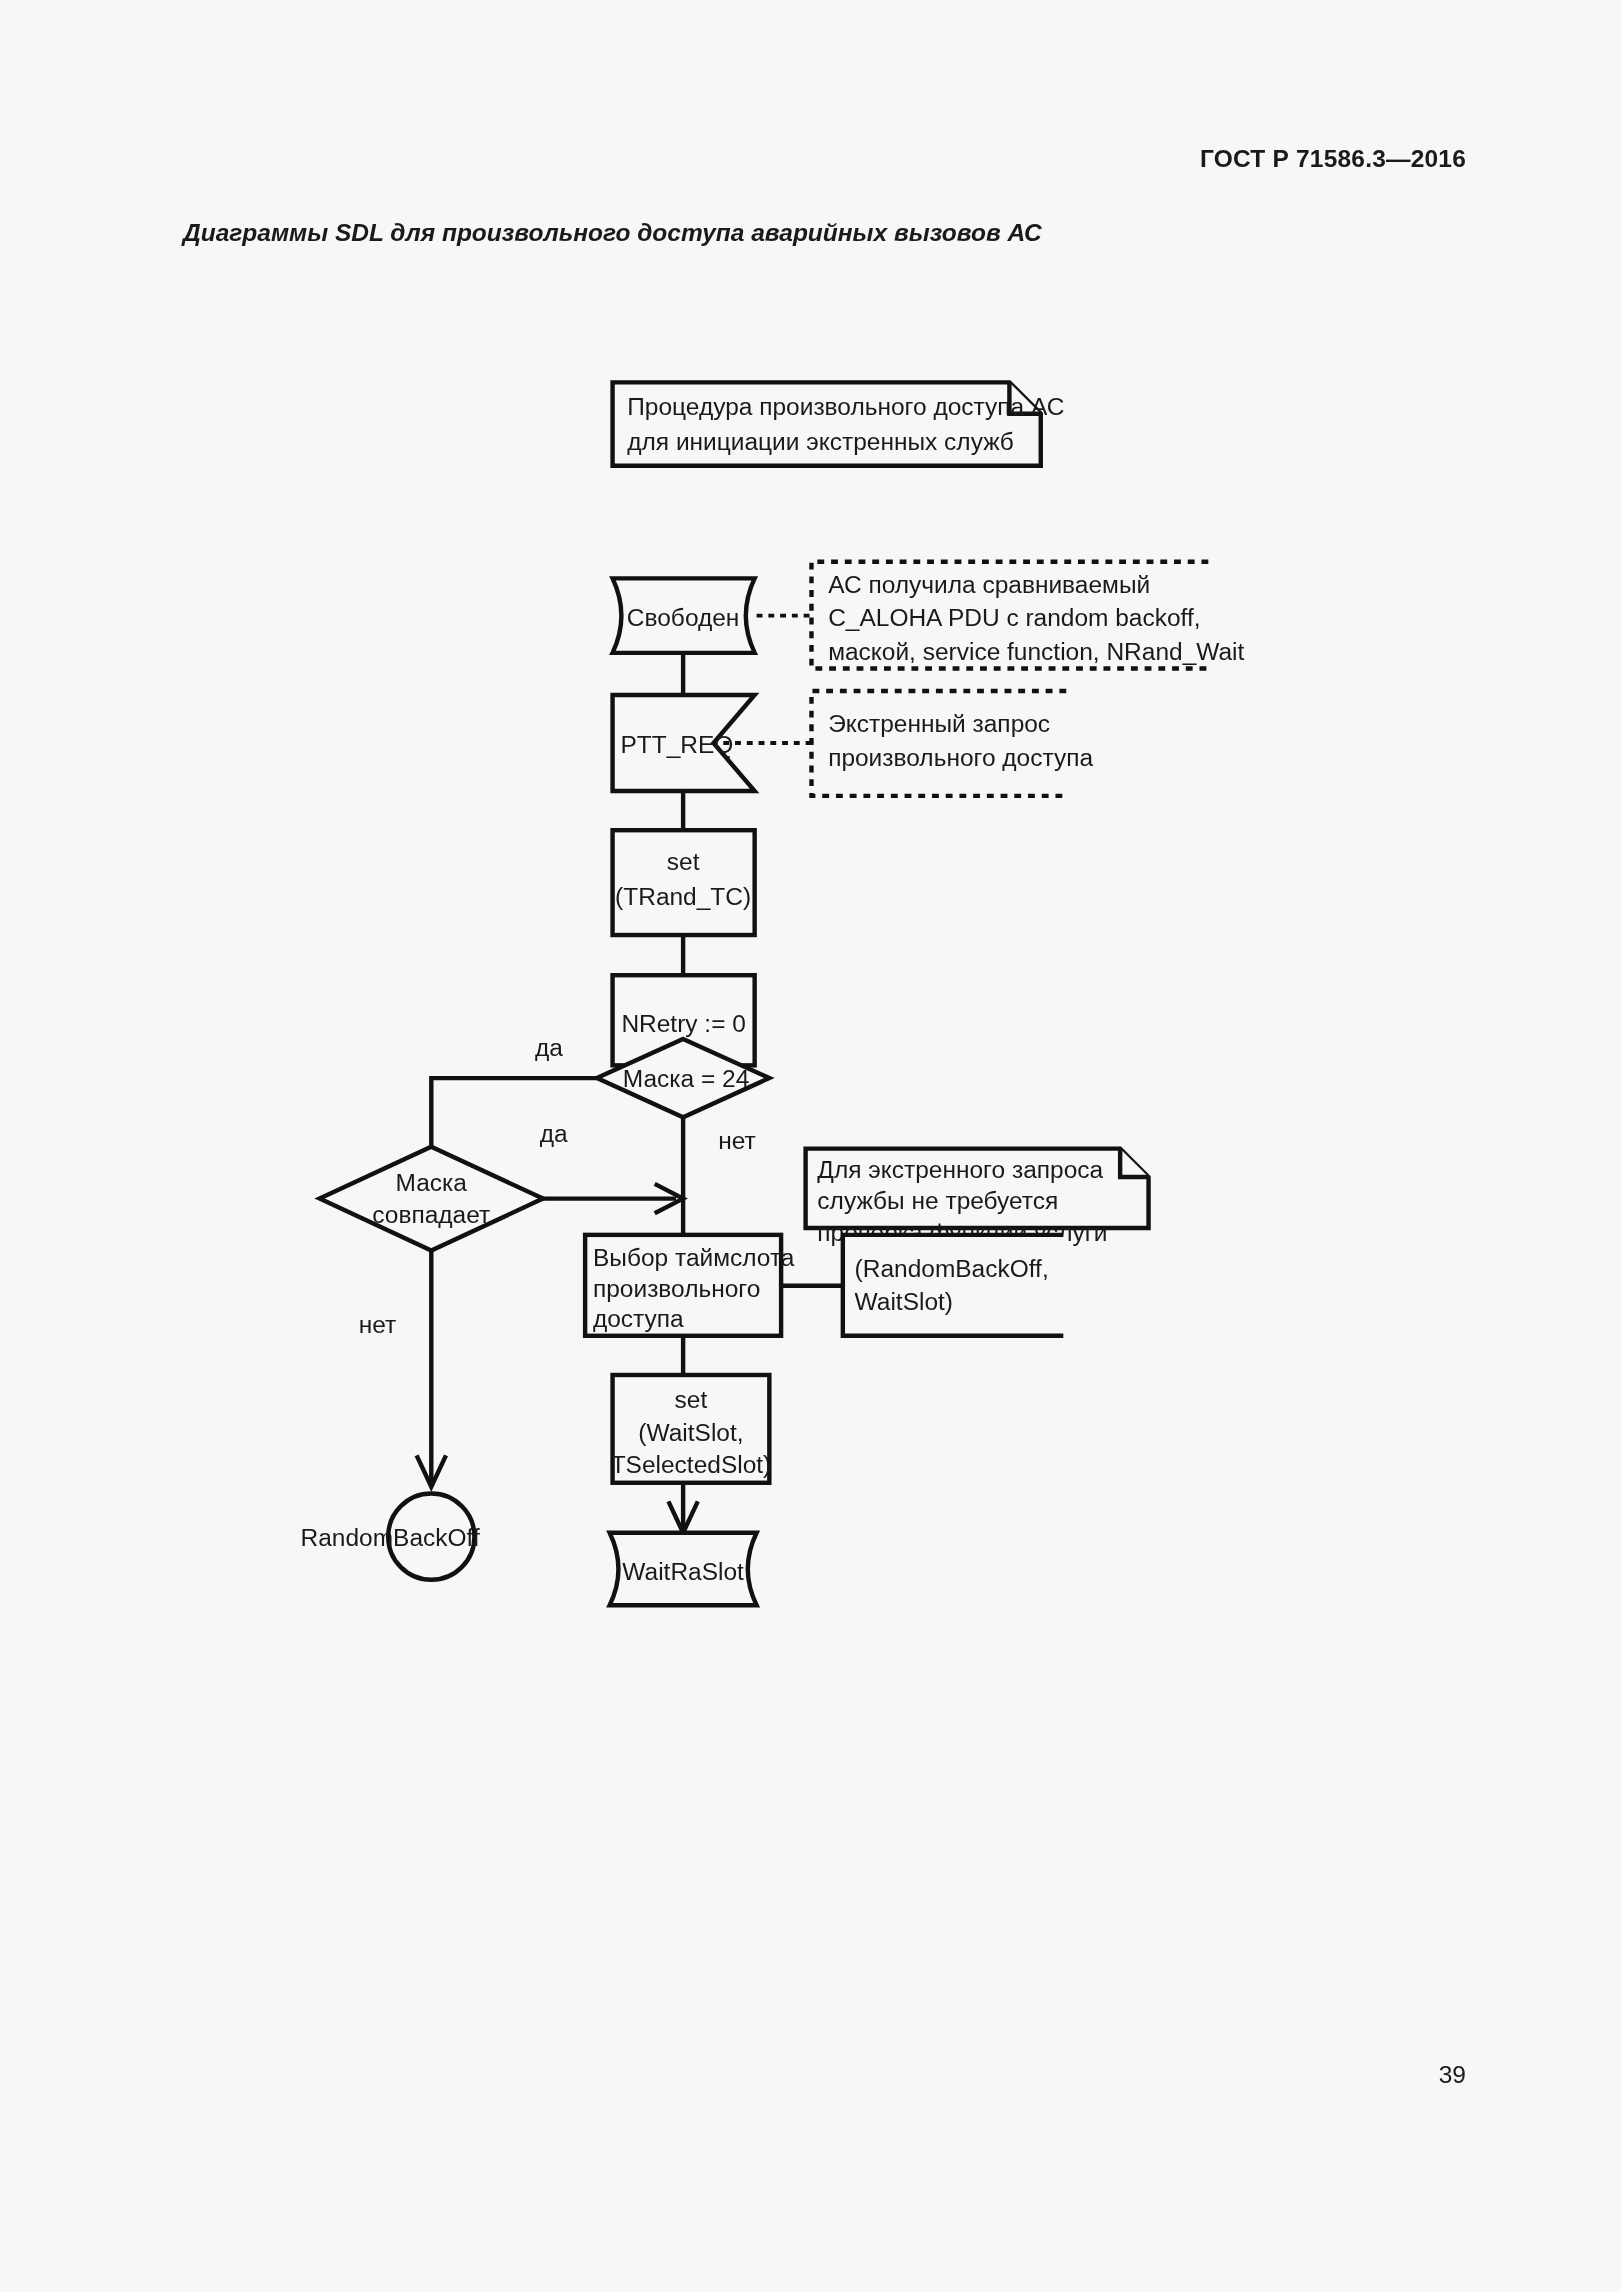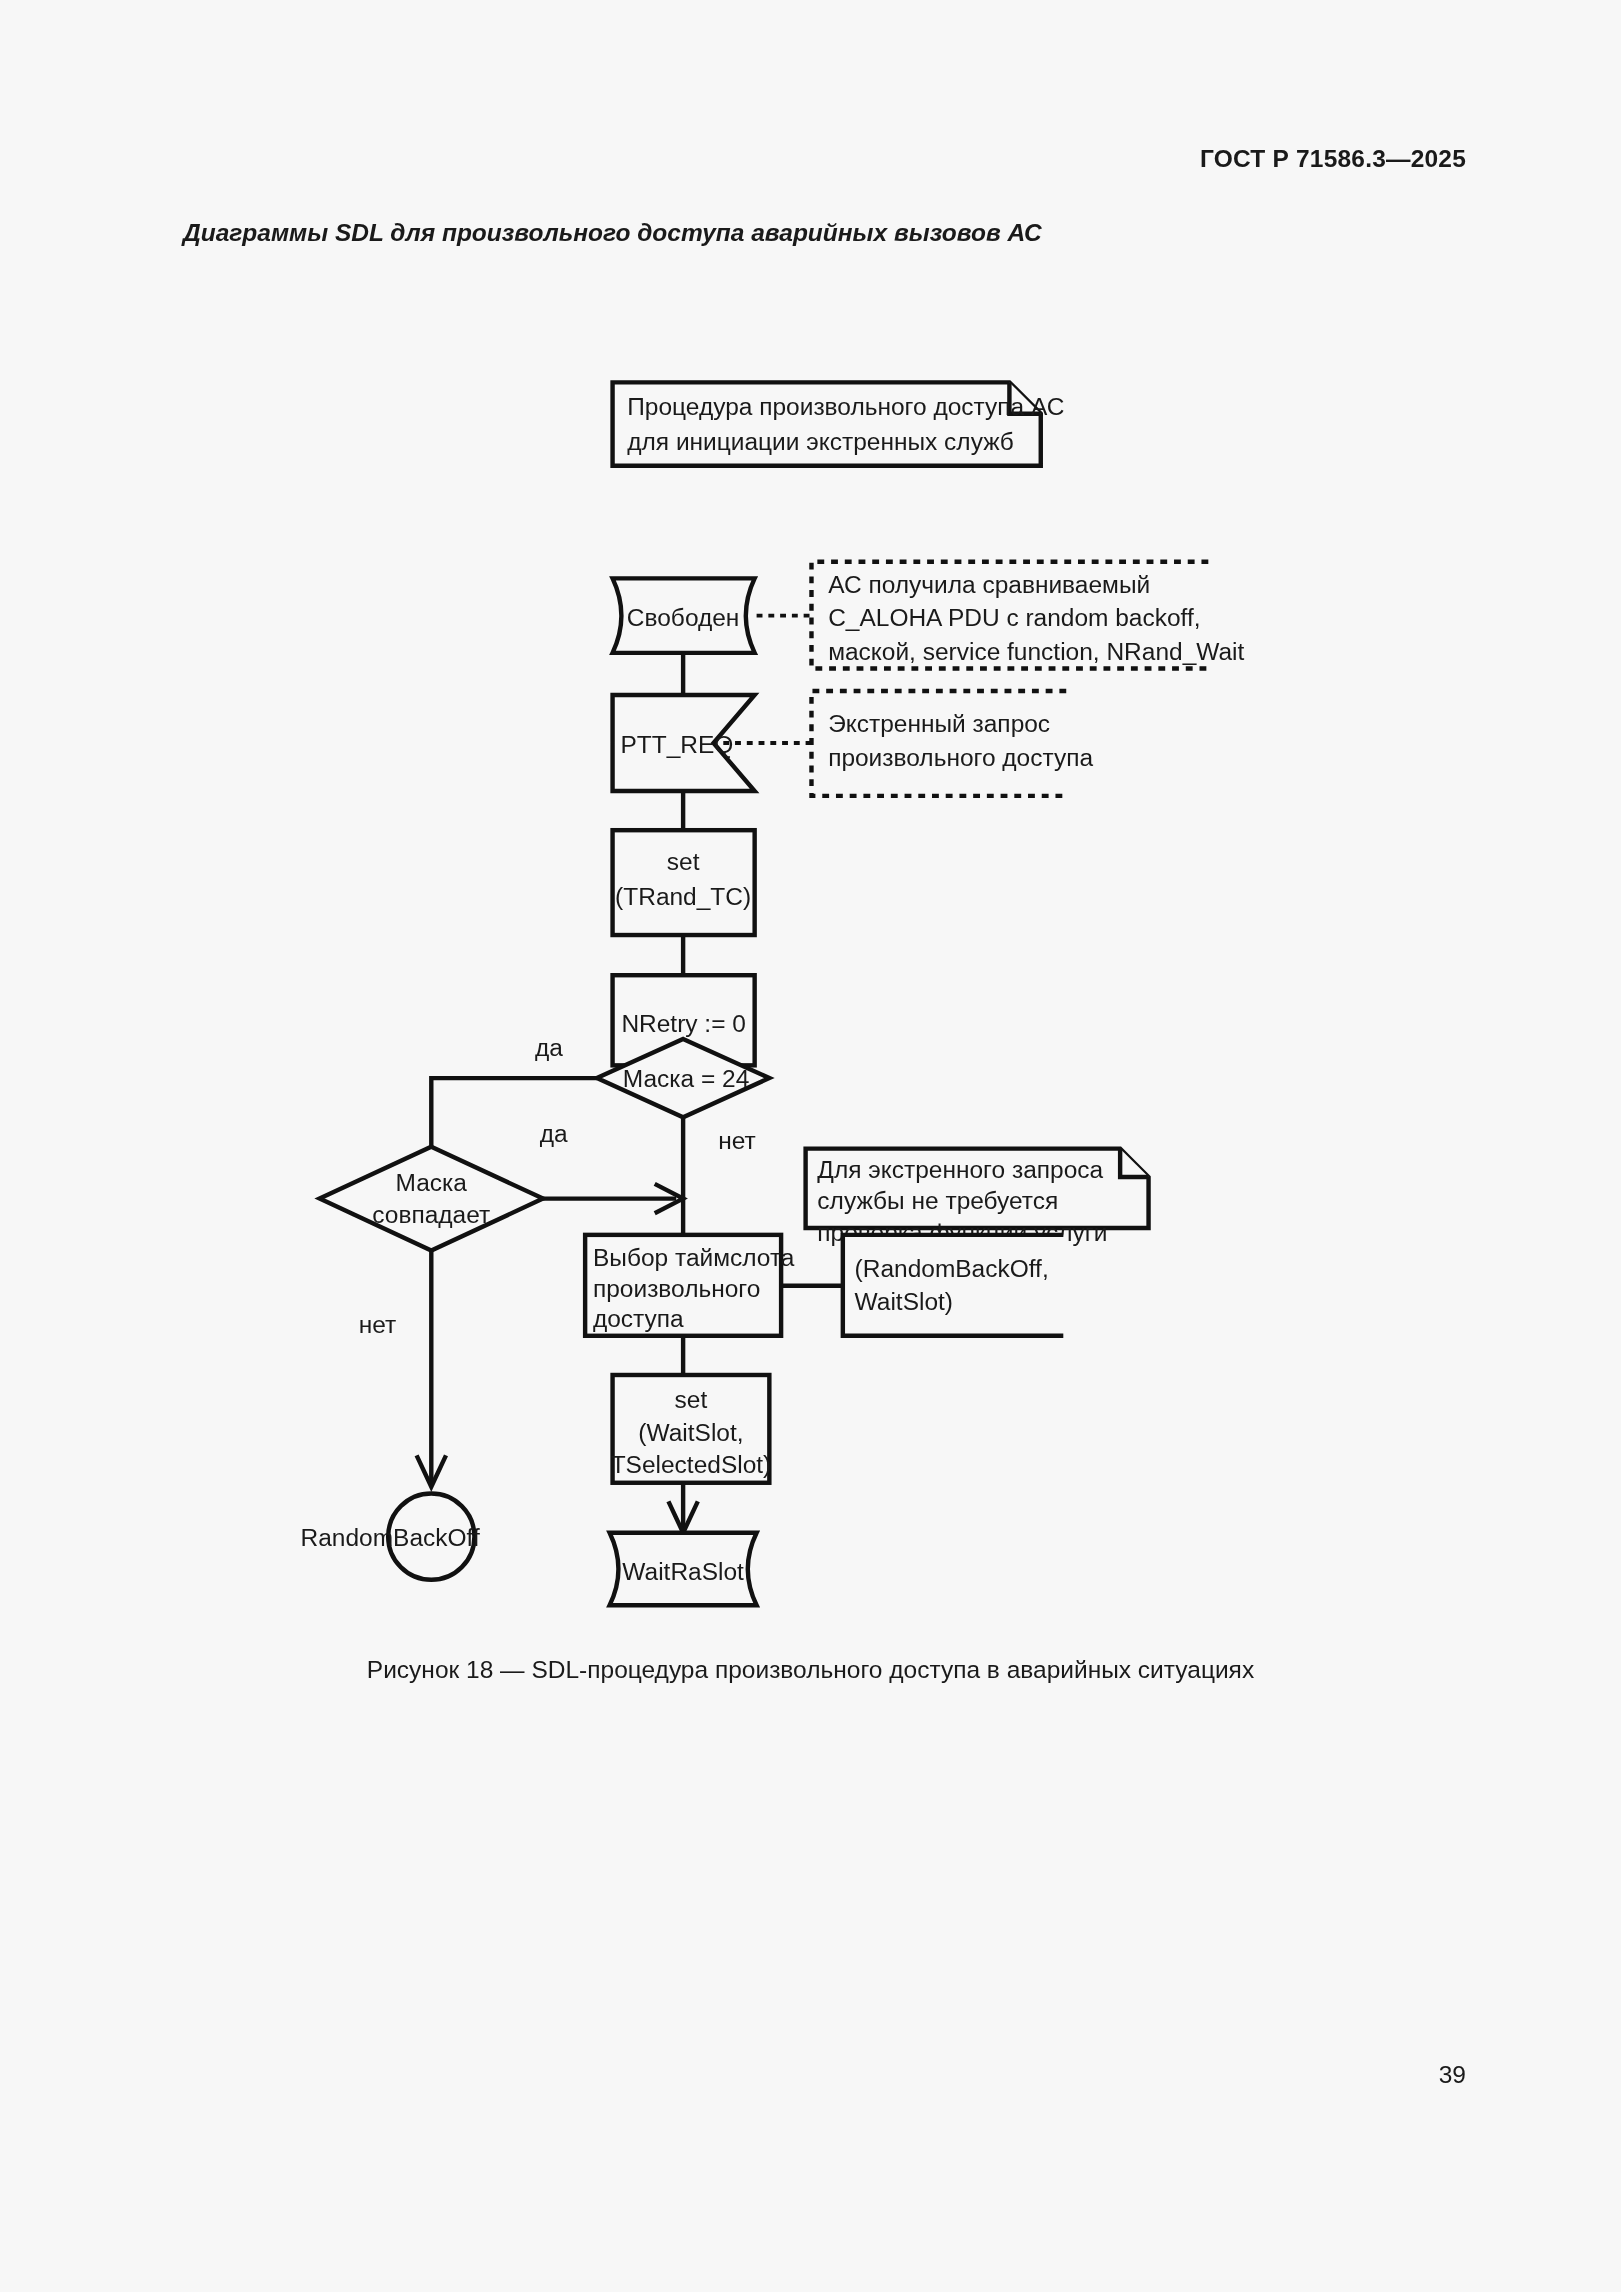--- a/index.html
+++ b/index.html
@@ -111,21 +111,21 @@
   }
   .sdl-label {
     font-size: 25px;
   }
 </style>
 </head>
 <body>
 
 <div class="page">
 
-  <div class="doc-header">ГОСТ Р 71586.3—2025</div>
+  <div class="doc-header">ГОСТ Р 71586.3—2016</div>
 
   <div class="intro">
     <span class="lead">Диаграммы SDL для произвольного доступа аварийных вызовов АС</span>
   </div>
 
   <div class="figure">
     <svg width="1621" height="1313" viewBox="0 0 1654 1340" xmlns="http://www.w3.org/2000/svg">
 
       <g>
         <path class="sdl-shape" d="M 625 30 L 1030 30 L 1062 62 L 1062 115 L 625 115 Z"></path>
@@ -246,18 +246,17 @@
       </g>
 
       <g>
         <path class="sdl-shape" d="M 622 1204 L 772 1204 Q 754 1241 772 1278 L 622 1278 Q 640 1241 622 1204 Z"></path>
         <text x="697" y="1252" text-anchor="middle" class="sdl-label">WaitRaSlot</text>
       </g>
 
     </svg>
   </div>
 
-  <div class="fig-caption">Рисунок 18 — SDL-процедура произвольного доступа в аварийных ситуациях</div>
 
   <div class="page-number">39</div>
 
 </div>
 
 
 </body></html>

